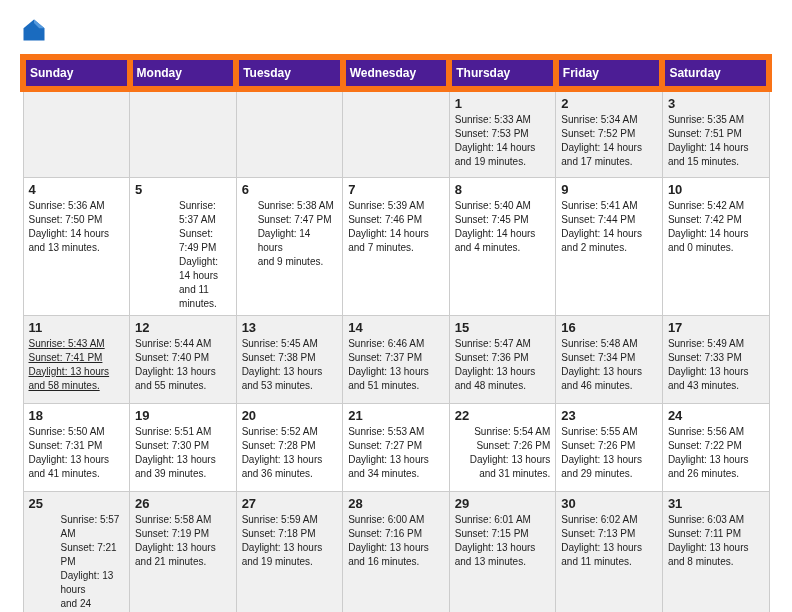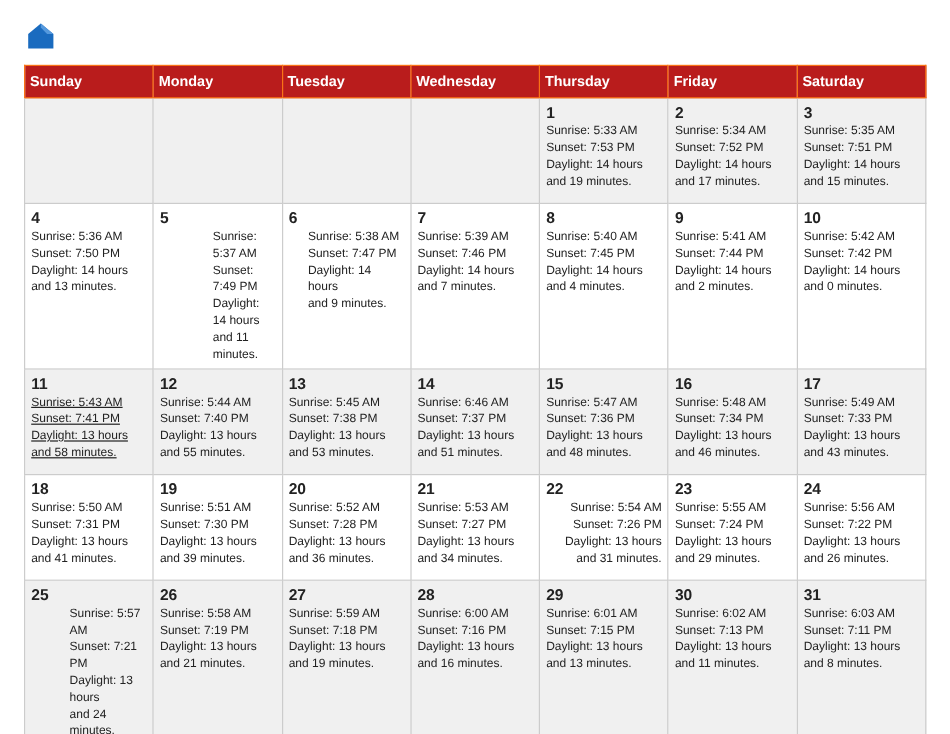--- a/index.html
+++ b/index.html
@@ -52,27 +52,27 @@
     .location-title {
       font-size: 16px;
       color: #555;
     }
     table {
       width: 100%;
       border-collapse: collapse;
       table-layout: fixed;
     }
     thead tr th {
-      background-color: #b91c1c;
+      background-color: #4c1d95;
       color: #fff;
       font-size: 12px;
       font-weight: bold;
       padding: 6px 4px;
       text-align: left;
-      border: 1px solid #f97316;
+      border: 6px solid #f97316;
     }
     tbody tr td {
       border: 1px solid #ccc;
       vertical-align: top;
       padding: 4px 5px;
       font-size: 10.5px;
       color: #222;
       height: 88px;
     }
     tbody tr:nth-child(odd) td {
@@ -285,21 +285,21 @@
         <td>
           <div class="day-number">22</div>
           <div class="day-info" style="white-space: pre-line; text-align: right;">Sunrise: 5:54 AM
 Sunset: 7:26 PM
 Daylight: 13 hours
 and 31 minutes.</div>
         </td>
         <td>
           <div class="day-number">23</div>
           <div class="day-info" style="white-space: pre-line;">Sunrise: 5:55 AM
-Sunset: 7:24 PM
+Sunset: 7:26 PM
 Daylight: 13 hours
 and 29 minutes.</div>
         </td>
         <td>
           <div class="day-number">24</div>
           <div class="day-info" style="white-space: pre-line;">Sunrise: 5:56 AM
 Sunset: 7:22 PM
 Daylight: 13 hours
 and 26 minutes.</div>
         </td>

